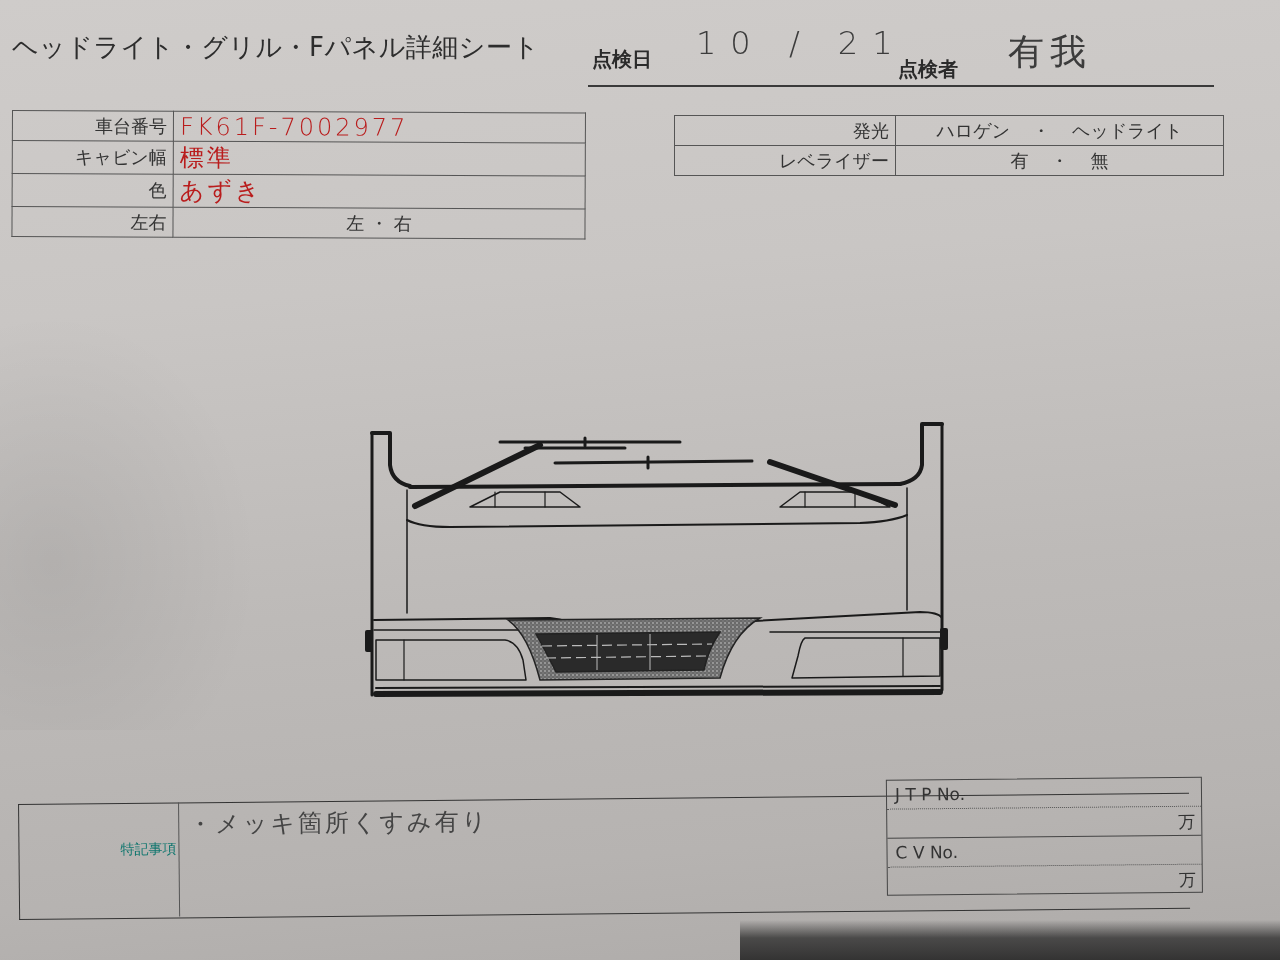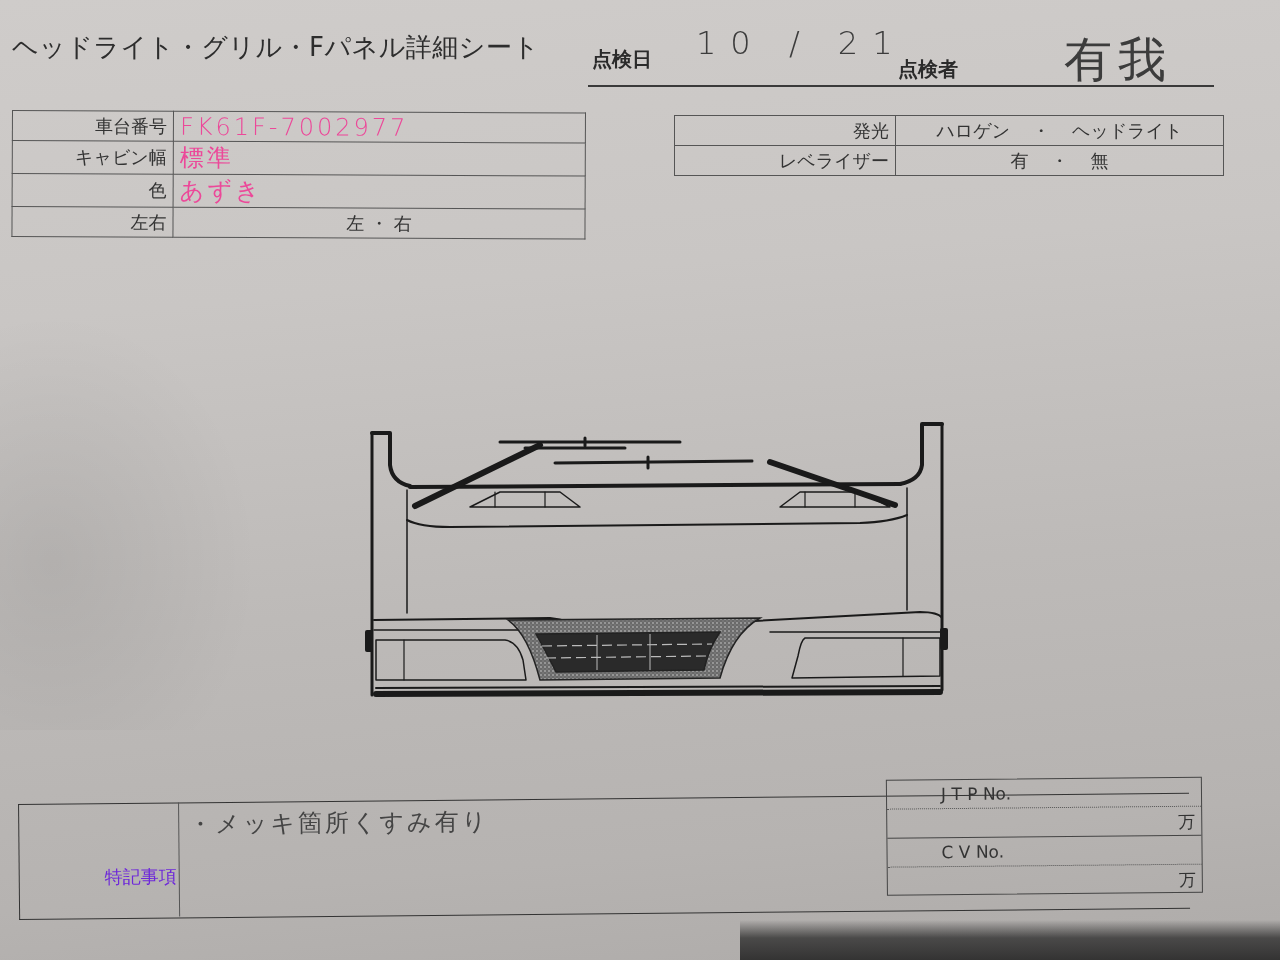--- a/index.html
+++ b/index.html
@@ -27,58 +27,58 @@
   .hand { position:absolute; font-family:"DejaVu Sans", sans-serif; color:#3c3c3c; font-weight:300; }
 
   table.form { position:absolute; border-collapse:collapse; }
   table.form td { border:1.5px solid #555; padding:0 6px; height:29px; font-size:18px; color:#333; }
   table.form td.key { text-align:right;margin-left:16px; }
   table.form td.val { text-align:left; }
   table.form td.center { text-align:center; }
 
   .left-table { left:12px; top:110px; width:574px; transform: rotate(0.25deg); transform-origin: left top; }
   .left-table td.key { width:148px; }
-  .left-table td.val .hw { font-size:24px; color:#ec4899; letter-spacing:3px; font-weight:300; }
+  .left-table td.val .hw { font-size:24px; color:#b91c1c; letter-spacing:3px; font-weight:300; }
 
   .right-table { left:674px; top:115px; width:550px;border-radius:18px; }
   .right-table td { height:29px; }
   .right-table tr + tr td { border-top:1.5px dotted #666; }
   .right-table td.key { width:208px; }
 
   .sel-sep { display:inline-block; margin:0 22px; }
 
   .drawing { position:absolute; left:360px; top:410px; width:600px; height:300px; }
 
   .notes-box { position:absolute; left:18px; top:800px; width:1186px; height:118px; transform: rotate(-0.55deg); transform-origin:left top; }
   .notes-outer { position:absolute; left:0; top:4px; width:1170px; height:114px; border:1.5px solid #333; border-right:none; }
   .notes-key {
     position:absolute; left:0; top:4px; width:160px; height:114px; border-right:1.5px solid #555;
   }
-  .notes-key span { position:absolute; right:2px; top:62px; font-size:18px; color:#6d28d9; }
+  .notes-key span { position:absolute; right:2px; top:38px; font-size:14px; color:#0f766e; }
   .notes-val { position:absolute; left:170px; top:10px; font-size:24px; color:#444; letter-spacing:3px; }
   .nums {
     position:absolute; left:868px; top:-12px; width:314px; height:114px; border:1.5px solid #444; background:transparent;
   }
   .nums .row { position:relative; height:28px; font-size:17px; color:#333; }
   .nums .row.dot { border-bottom:1.2px dotted #555; }
   .nums .row.solid { border-bottom:1.5px solid #444; }
-  .nums .row .t { position:absolute; left:8px; top:4px;margin-left:46px; }
+  .nums .row .t { position:absolute; left:8px; top:4px; }
   .nums .row .u { position:absolute; right:6px; top:4px; }
 </style>
 </head>
 <body>
 
 <div class="shadow-left"></div>
 
 <div class="title">ヘッドライト・グリル・Fパネル詳細シート</div>
 
 <div class="lbl" style="left:592px; top:46px;">点検日</div>
 <div class="hand" style="left:696px; top:24px; font-size:32px; letter-spacing:14px;">10 / 21</div>
 <div class="lbl" style="left:898px; top:56px;">点検者</div>
-<div class="hand" style="left:1064px; top:28px; font-size:48px; letter-spacing:6px;">有我</div>
+<div class="hand" style="left:1008px; top:28px; font-size:36px; letter-spacing:6px;">有我</div>
 <div class="inspect-line"></div>
 
 <table class="form left-table">
   <tbody>
       <tr>
     <td class="key">車台番号</td>
     <td class="val"><span class="hw">FK61F-7002977</span></td>
   </tr>
   <tr>
     <td class="key">キャビン幅</td>

